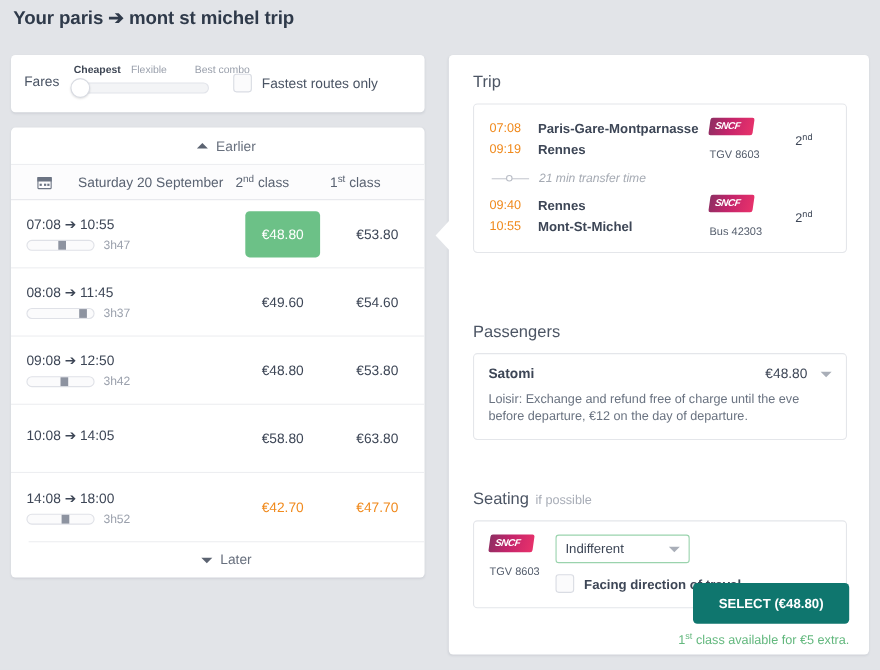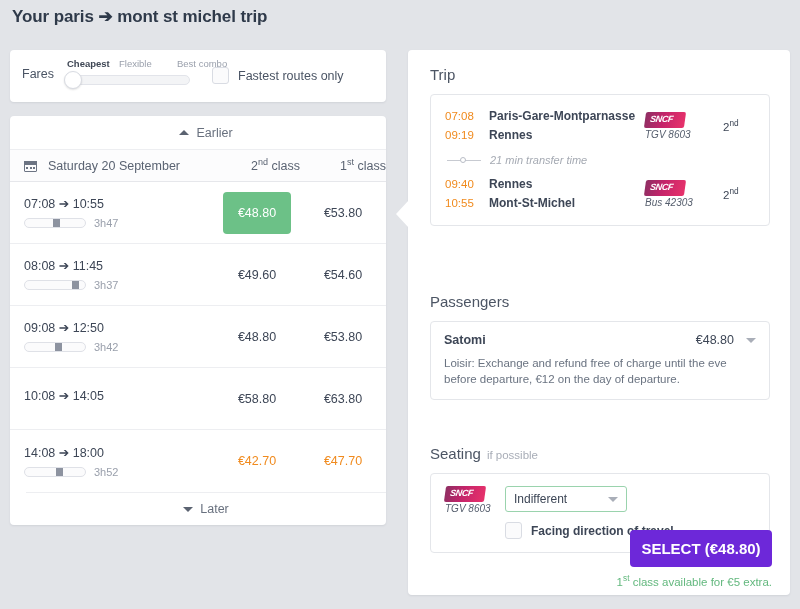--- a/index.html
+++ b/index.html
@@ -82,22 +82,22 @@
     width: 0; height: 0; border-left: 5px solid transparent;
     border-right: 5px solid transparent; border-top: 5px solid #5b6371;
   }
 
   .thead {
     display: flex; align-items: center; height: 33px;
     border-top: 1px solid #edeef1; border-bottom: 1px solid #e6e7eb;
     background: #fcfcfd;
     font-size: 12.5px; color: #5a6372;
   }
-  .th-date { flex: 1; display: flex; align-items: center; gap: 11px; padding-left: 14px; }
-  .th-c2, .th-c1 { width: 86px; text-align: right; }
+  .th-date { flex: 1; display: flex; align-items: center; gap: 24px; padding-left: 24px; }
+  .th-c2, .th-c1 { width: 86px; text-align: left; }
   sup { font-size: 0.72em; vertical-align: super; }
 
   .cal-icon { width: 13px; height: 13px; position: relative; display: inline-block; }
   .cal-icon .body {
     position: absolute; left: 0; top: 2px; width: 13px; height: 11px;
     border: 1.5px solid #6c7483; border-radius: 1px;
   }
   .cal-icon .top {
     position: absolute; left: 0; top: 2px; width: 13px; height: 3.5px;
     background: #6c7483;
@@ -170,21 +170,21 @@
     background: linear-gradient(100deg, #8e2f63 0%, #c4246a 45%, #e8326b 100%);
     position: relative; overflow: hidden;
     transform: skewX(-8deg);
   }
   .sncf-logo::after {
     content: "SNCF"; position: absolute; left: 5px; top: 2px;
     font-size: 9px; font-weight: bold; color: #fff;
     font-style: italic; letter-spacing: -0.4px;
     font-family: "Liberation Sans", sans-serif;
   }
-  .carrier-name { font-size: 10px; color: #555e6d; margin-top: 1px; font-style: italic; }
+  .carrier-name { font-size: 10px; color: #555e6d; margin-top: 13px; }
   .leg-class { width: 32px; font-size: 11.5px; color: #3d4656; text-align: left; }
 
   .transfer { display: flex; align-items: center; gap: 9px; margin: 9px 0 9px 2px; }
   .tr-line { position: relative; width: 34px; height: 10px; }
   .tr-line .ln {
     position: absolute; top: 4.5px; left: 0; width: 34px; height: 1px; background: #c7cad1;
   }
   .tr-line .dot {
     position: absolute; top: 2px; left: 13px; width: 6px; height: 6px;
     border: 1px solid #b9bdc6; background: #fff; border-radius: 50%;
@@ -216,22 +216,22 @@
     background: #fff; display: flex; align-items: center; padding: 0 8px;
     font-size: 12px; color: #3d4656; position: relative;
   }
   .seat-select .lbl { flex: 1; }
   .seat-chk { display: flex; align-items: center; gap: 9px; margin-top: 10px; }
   .seat-chk-label { font-size: 12px; color: #3d4656; font-weight: bold; }
 
   
   .select-btn {
     position: absolute; left: 222px; top: 480px; width: 142px; height: 37px;
-    background: #6d28d9; border-radius: 4px; color: #fff;
-    font-size: 15px; font-weight: bold;
+    background: #0f766e; border-radius: 4px; color: #fff;
+    font-size: 12px; font-weight: bold;
     display: flex; align-items: center; justify-content: center;
     cursor: pointer; border: none;
     font-family: "Liberation Sans", sans-serif;
   }
   .select-note {
     position: absolute; left: 0; top: 524px; width: 364px;
     text-align: right; font-size: 11.5px; color: #63b87e;
   }
 </style>
 </head>

